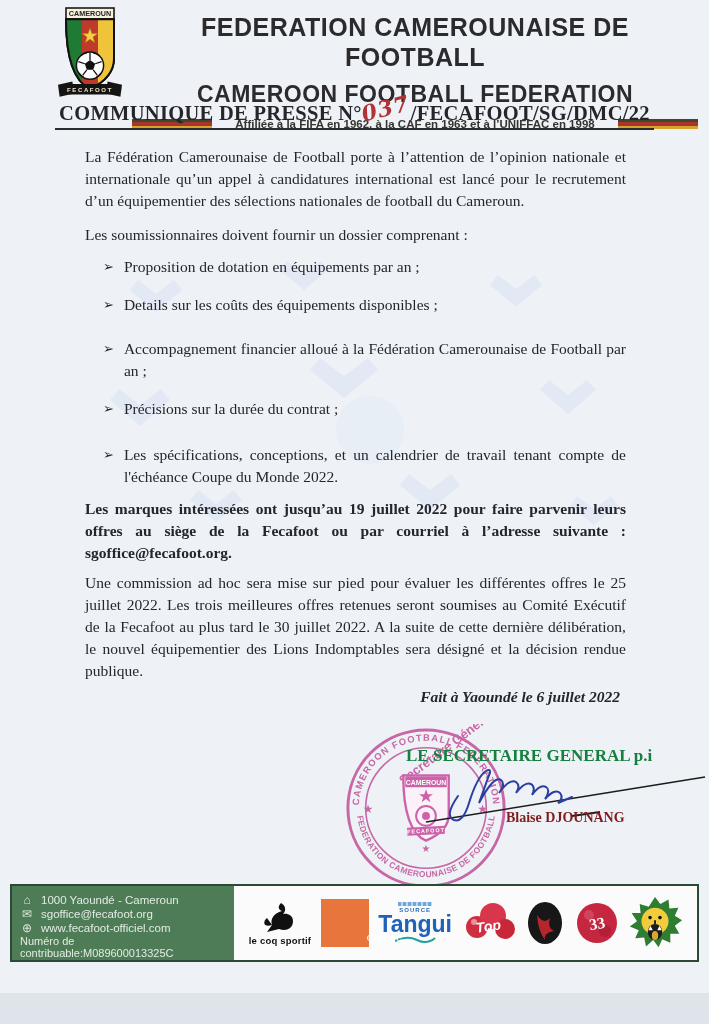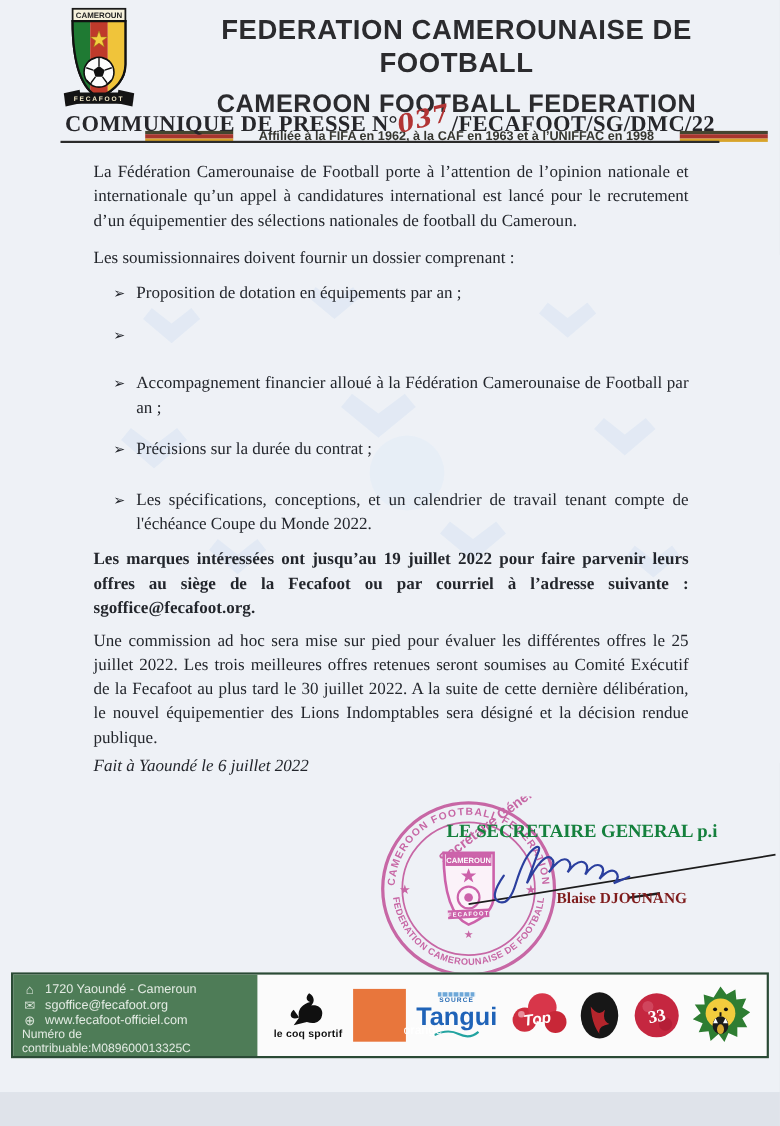--- a/index.html
+++ b/index.html
@@ -44,21 +44,21 @@
   .body-text p { margin-bottom:10px; }
   .p1 { margin-bottom:12px !important; }
   ul.req { list-style:none; margin:2px 0 0 18px; }
   ul.req li { display:flex; gap:10px; text-align:justify; }
   ul.req .marker { flex:0 0 auto; font-size:13px; line-height:22px; }
   .li-0 { margin-bottom:16px; } .li-1 { margin-bottom:22px; }
   .li-2 { margin-bottom:16px; } .li-3 { margin-bottom:24px; }
   .li-4 { margin-bottom:10px; }
   .p3 { margin-bottom:8px !important;font-weight:bold; }
   .p4 { margin-bottom:2px !important; }
-  .dateline { font-weight:normal; font-style:italic; font-size:15.5px;
+  .dateline { text-align:right; font-weight:bold; font-style:italic; font-size:15.5px;
               padding-right:6px; margin-top:4px; }
 
   
   .sig-block { position:absolute; left:338px; top:712px; width:371px; height:180px; }
   .stamp { position:absolute; left:4px; top:12px; width:168px; height:168px; opacity:.88; }
   .sig-role { position:absolute; left:68px; top:34px; width:300px;
               font-size:17px; font-weight:bold; color:#15803d; white-space:nowrap; }
   .sig-scribble { position:absolute; left:86px; top:44px; }
   .sig-name { position:absolute; left:120px; top:98px; font-size:14px; font-weight:bold; color:#7f1d1d;margin-left:48px; }
 
@@ -157,20 +157,21 @@
   <main class="body-text">
     <p class="p1">La Fédération Camerounaise de Football porte à l’attention de l’opinion nationale et internationale qu’un appel à candidatures international est lancé pour le recrutement d’un équipementier des sélections nationales de football du Cameroun.</p>
     <p class="p2">Les soumissionnaires doivent fournir un dossier comprenant :</p>
     <ul class="req">
       <li class="li-0">
           <span class="marker">➢</span>
           <span>Proposition de dotation en équipements par an ;</span>
         </li>
       <li class="li-1">
           <span class="marker">➢</span>
+          <span>Details sur les coûts des équipements disponibles ;</span>
         </li>
       <li class="li-2">
           <span class="marker">➢</span>
           <span>Accompagnement financier alloué à la Fédération Camerounaise de Football par an ;</span>
         </li>
       <li class="li-3">
           <span class="marker">➢</span>
           <span>Précisions sur la durée du contrat ;</span>
         </li>
       <li class="li-4">
@@ -223,21 +224,21 @@
       <path d="M34 40 q-14 20 -4 24 q9 3 15 -17 q8 -26 17 -32 q7 -4 2 7 l-9 25 q15 -28 22 -23 q5 4 -2 13 q11 -15 17 -11 q5 4 0 11 q9 -12 15 -9 q5 3 1 11 q8 -11 14 -8 q5 3 -1 12 q10 -11 15 -6 q4 5 -2 10 l14 -6" stroke="#2b3f9e" stroke-width="2" fill="none" stroke-linecap="round"></path>
     </svg>
 
     <div class="sig-name">Blaise DJOUNANG</div>
   </section>
 
   <footer class="footer">
     <div class="contact">
       <div class="contact-row">
         <span class="cicon">⌂</span>
-        <span>1720 Yaoundé - Cameroun</span>
+        <span>1000 Yaoundé - Cameroun</span>
       </div>
       <div class="contact-row">
         <span class="cicon">✉</span>
         <span>sgoffice@fecafoot.org</span>
       </div>
       <div class="contact-row">
         <span class="cicon">⊕</span>
         <span>www.fecafoot-officiel.com</span>
       </div>
       <div class="contact-row tax">

